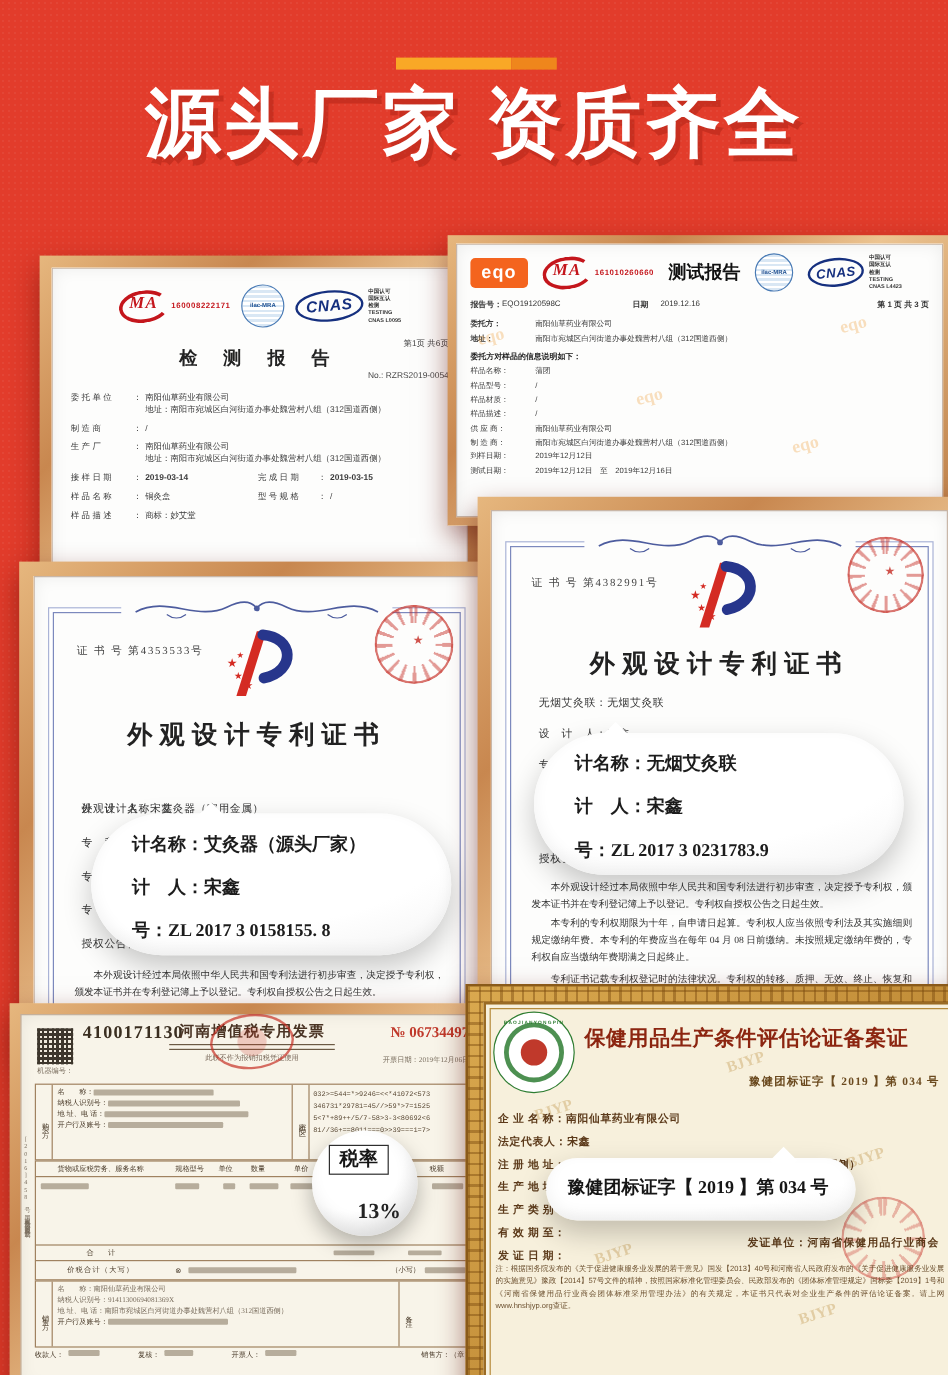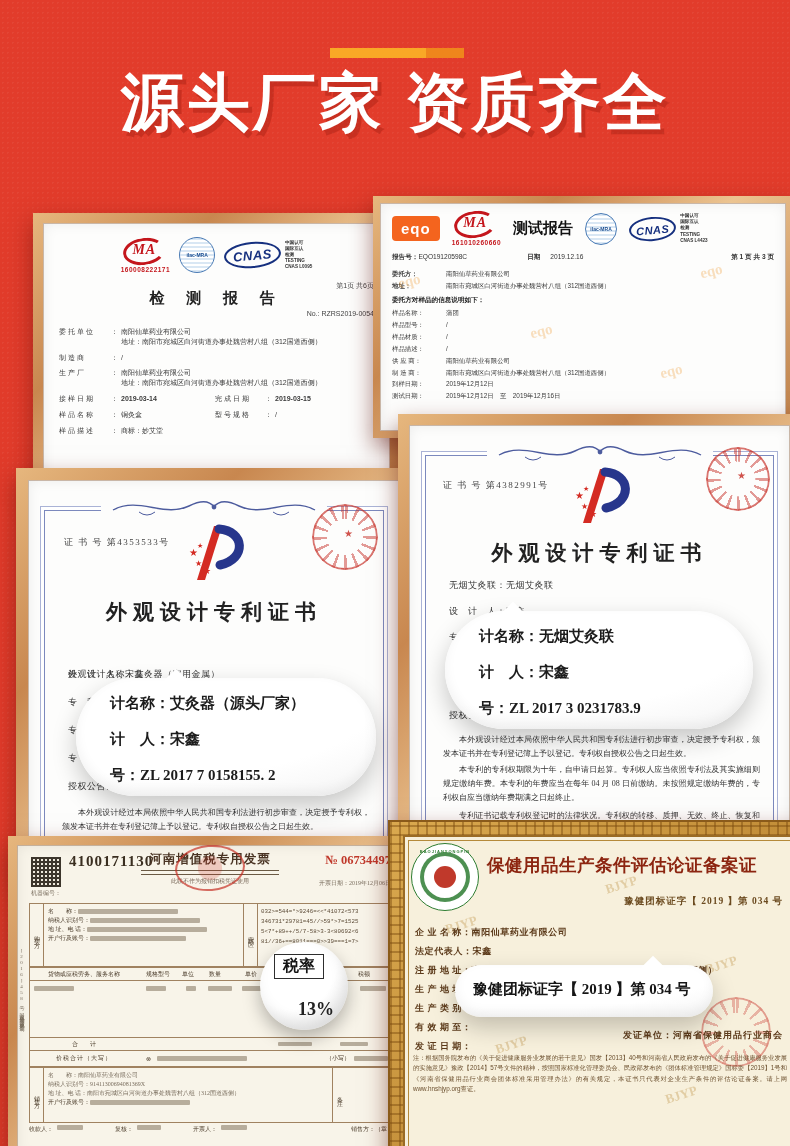--- a/index.html
+++ b/index.html
@@ -21,21 +21,21 @@
 
   
   .wood{position:absolute;padding:10px;
     background:linear-gradient(135deg,#e6b77e 0%,#c8874f 28%,#ecc491 55%,#bb7c45 100%);
     box-shadow:0 10px 22px rgba(90,12,6,.5);}
   .wood .paper{width:100%;height:100%;background:#fdfdfc;position:relative;overflow:hidden;
     box-shadow:inset 0 0 0 1px rgba(120,70,30,.35), inset 0 0 14px rgba(0,0,0,.08);}
 
   
   .logo-row{display:flex;align-items:center;justify-content:center;gap:9px;}
-  .cma{display:flex;flex-direction:column;align-items:center;}
+  .cma{display:flex;align-items:center;}
   .cma-mark{position:relative;width:44px;height:27px;}
   .cma-c{position:absolute;left:0;top:0;width:36px;height:21px;border:3px solid #c4161c;
     border-right-color:transparent;border-radius:50%;transform:rotate(-8deg);}
   .cma-ma{position:absolute;left:9px;top:4px;font:italic 900 14px "Liberation Serif",serif;color:#c4161c;letter-spacing:1px;}
   .cma-num{font:700 6.5px "Liberation Sans",sans-serif;color:#c4161c;letter-spacing:.5px;margin-top:1px;}
   .ilac{width:34px;height:34px;border-radius:50%;border:1.5px solid #4a7bb5;
     background:repeating-linear-gradient(0deg,#d9e7f4 0 2px,#ffffff 2px 4px);
     display:flex;align-items:center;justify-content:center;}
   .ilac span{font:700 5px "Liberation Sans",sans-serif;color:#1c4f92;}
   .cnas-grp{display:flex;align-items:center;gap:4px;}
@@ -296,21 +296,21 @@
     <div class="patent-line" style="top:160px;margin-top:28px;">外观设计名称：艾灸器（家用金属）</div>
     <div class="patent-line" style="top:188px;">设　计　人：宋鑫</div>
     <div class="patent-line" style="top:216px;">专　利　号：</div>
     <div class="patent-line" style="top:244px;">专利申请日：</div>
     <div class="patent-line" style="top:272px;">专　利　权　人：</div>
     <div class="patent-line" style="top:300px;">授权公告日：</div>
     <div class="bubble" style="left:48px;top:198px;width:300px;height:118px;">
       <div class="tail" style="left:92px;"></div>
       <div class="bl" style="top:16px;">计名称：艾灸器（源头厂家）</div>
       <div class="bl" style="top:52px;">计　人：宋鑫</div>
-      <div class="bl" style="top:88px;">号：ZL 2017 7 0158155. 2</div>
+      <div class="bl" style="top:88px;">号：ZL 2017 3 0158155. 8</div>
     </div>
     <div class="patent-para" style="top:326px;">本外观设计经过本局依照中华人民共和国专利法进行初步审查，决定授予专利权，颁发本证书并在专利登记簿上予以登记。专利权自授权公告之日起生效。</div>
     <div class="patent-para" style="top:386px;">本专利的专利权期限为十年，自申请日起算。专利权人应当依照专利法及其实施细则规定缴纳年费。本专利的年费应当在每年 05 月 03 日前缴纳。未按照规定缴纳年费的，专利权自应当缴纳年费期满之日起终止。</div>
   </div>
 </div>
 
 <div class="wood patent" style="left:398px;top:414px;width:381px;height:416px;padding:11px;z-index:2;">
   <div class="paper">
     <div class="inner-border"></div>
     <div class="flourish">

